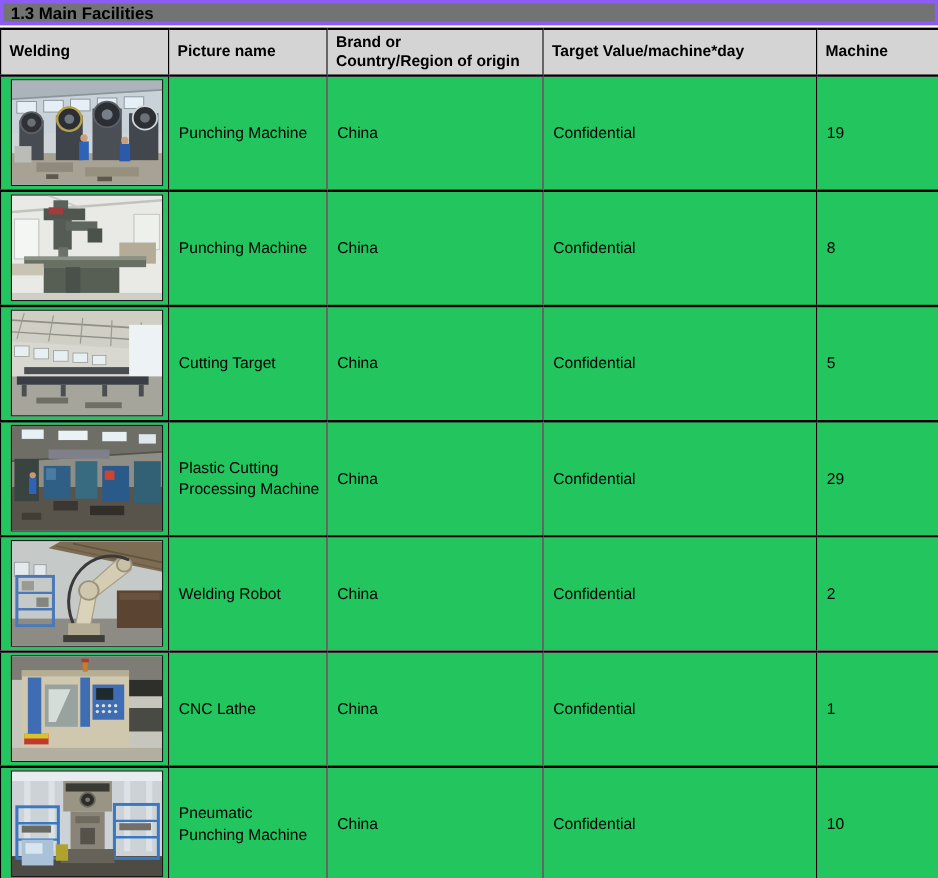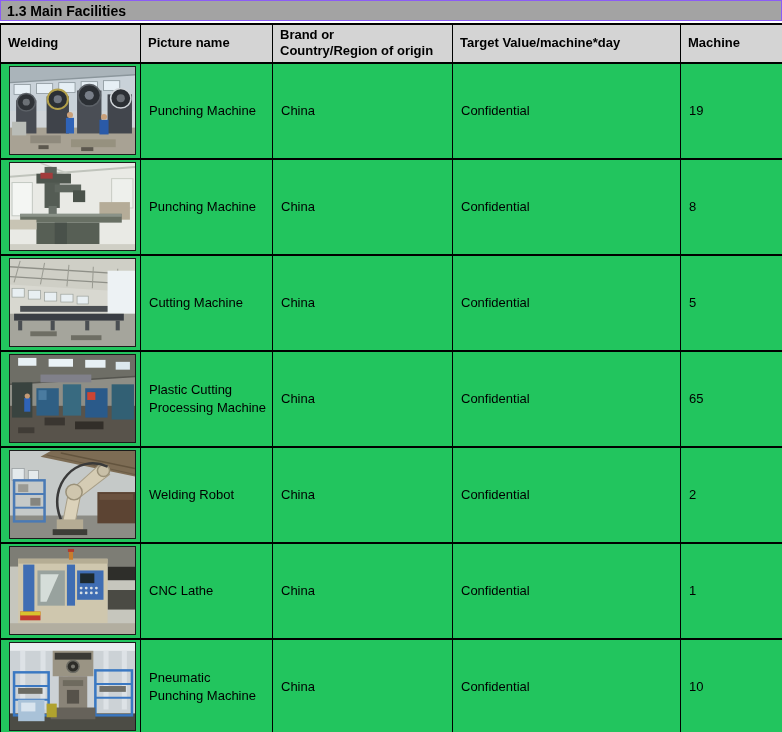--- a/index.html
+++ b/index.html
@@ -7,22 +7,22 @@
   .page {
     position:relative;
     width:782px; height:732px;
     overflow:hidden;
     background:#ffffff;
     font-family:"Liberation Sans", sans-serif;
     color:#000000;
   }
   .title-bar {
     width:782px; height:21px;
-    background:#a3a3a3;
-    border:1px solid #8b5cf6;
+    background:#737373;
+    border:3px solid #8b5cf6;
     display:flex; align-items:center;
     padding-left:6px;
     font-size:14px; font-weight:bold;
     margin-bottom:2px;
   }
   table.facilities {
     width:782px;
     border-collapse:collapse;
     table-layout:fixed;
   }
@@ -192,21 +192,21 @@
               <rect x="4" y="56" width="108" height="7" fill="#3a3e44"></rect>
               <rect x="8" y="63" width="4" height="10" fill="#4a4e52"></rect>
               <rect x="40" y="63" width="4" height="10" fill="#4a4e52"></rect>
               <rect x="74" y="63" width="4" height="10" fill="#4a4e52"></rect>
               <rect x="104" y="63" width="4" height="10" fill="#4a4e52"></rect>
               <rect x="20" y="74" width="26" height="5" fill="#6e6e64"></rect>
               <rect x="60" y="78" width="30" height="5" fill="#6e6e64"></rect>
             </svg>
           </div>
         </td>
-        <td>Cutting Machine</td>
+        <td>Cutting Target</td>
         <td>China</td>
         <td>Confidential</td>
         <td>5</td>
       </tr>
 
       <tr>
         <td class="photo-cell">
           <div class="photo" title="dim workshop with blue plastic processing machines and skylights">
             <svg viewBox="0 0 123 89" preserveAspectRatio="none">
               <rect x="0" y="0" width="123" height="89" fill="#8e8e86"></rect>
@@ -229,21 +229,21 @@
               <circle cx="17" cy="42" r="2.6" fill="#c49a76"></circle>
               <rect x="34" y="64" width="20" height="8" fill="#3a3631"></rect>
               <rect x="64" y="68" width="28" height="8" fill="#322e29"></rect>
               <rect x="8" y="74" width="16" height="6" fill="#403c36"></rect>
             </svg>
           </div>
         </td>
         <td>Plastic Cutting Processing Machine</td>
         <td>China</td>
         <td>Confidential</td>
-        <td>65</td>
+        <td>29</td>
       </tr>
 
       <tr>
         <td class="photo-cell">
           <div class="photo" title="beige articulated welding robot arm in workshop">
             <svg viewBox="0 0 123 89" preserveAspectRatio="none">
               <rect x="0" y="0" width="123" height="89" fill="#c5c9c8"></rect>
               <polygon points="40,0 123,0 123,26 30,6" fill="#7d6c54"></polygon>
               <line x1="50" y1="2" x2="123" y2="18" stroke="#63543e" stroke-width="1.5"></line>
               <line x1="36" y1="4" x2="123" y2="24" stroke="#6b5c46" stroke-width="1"></line>

